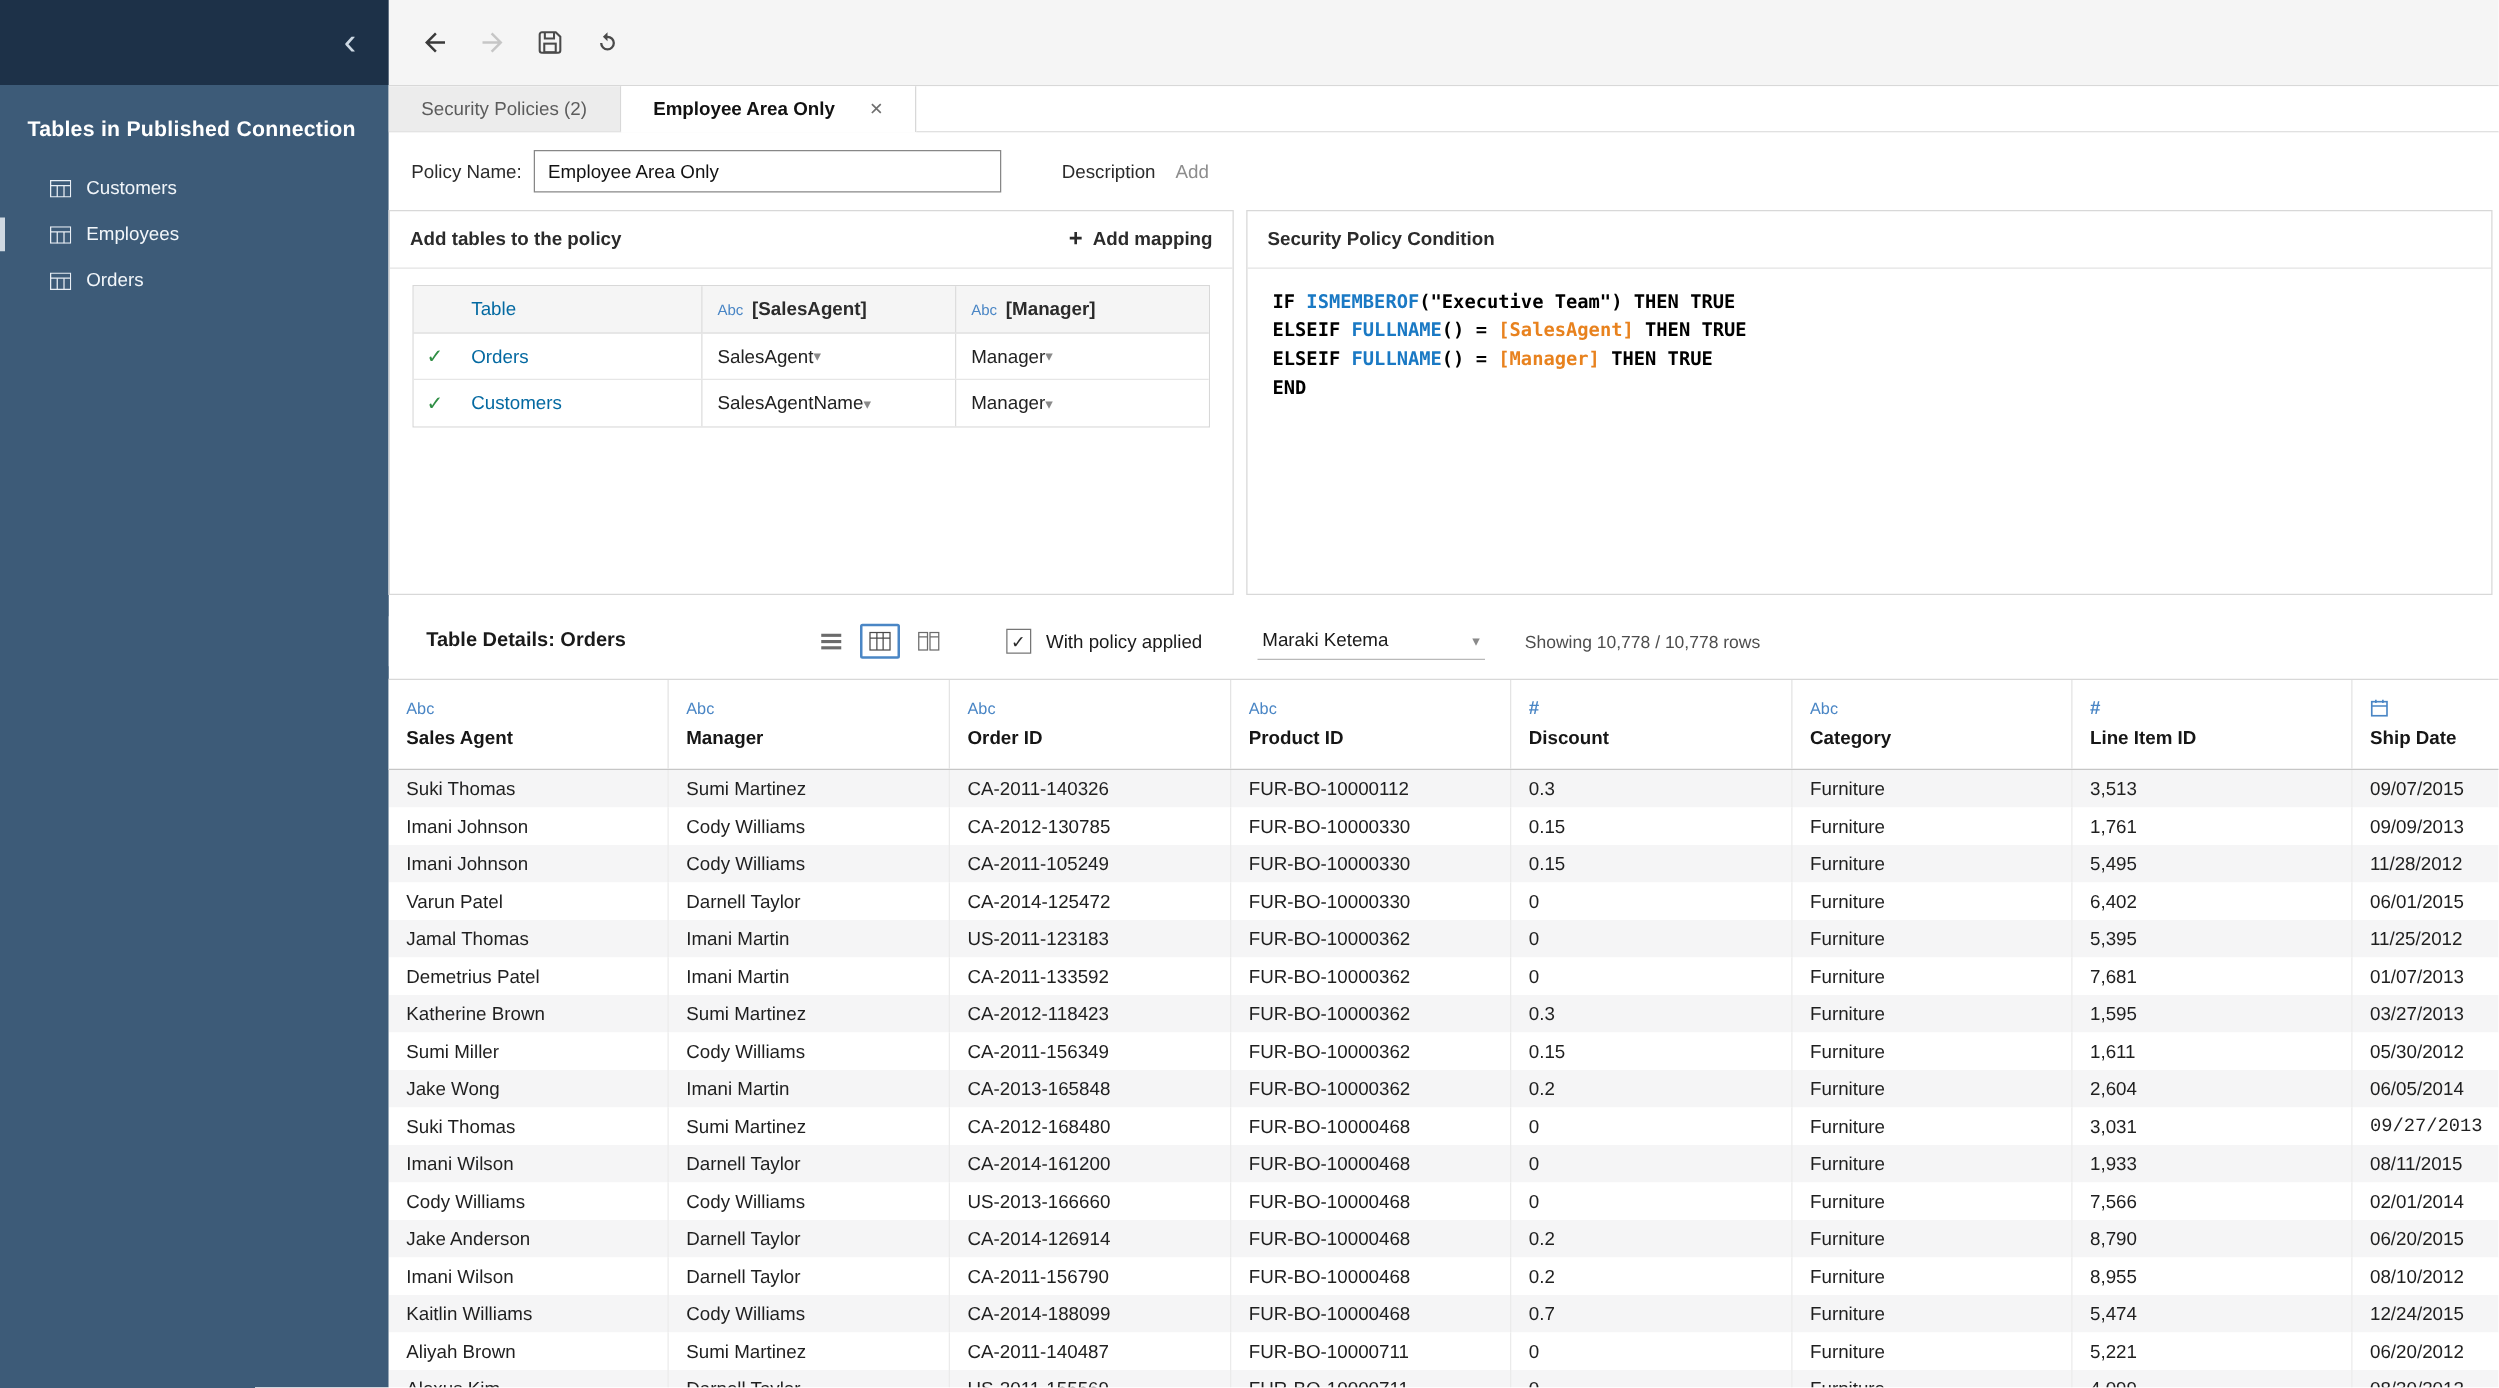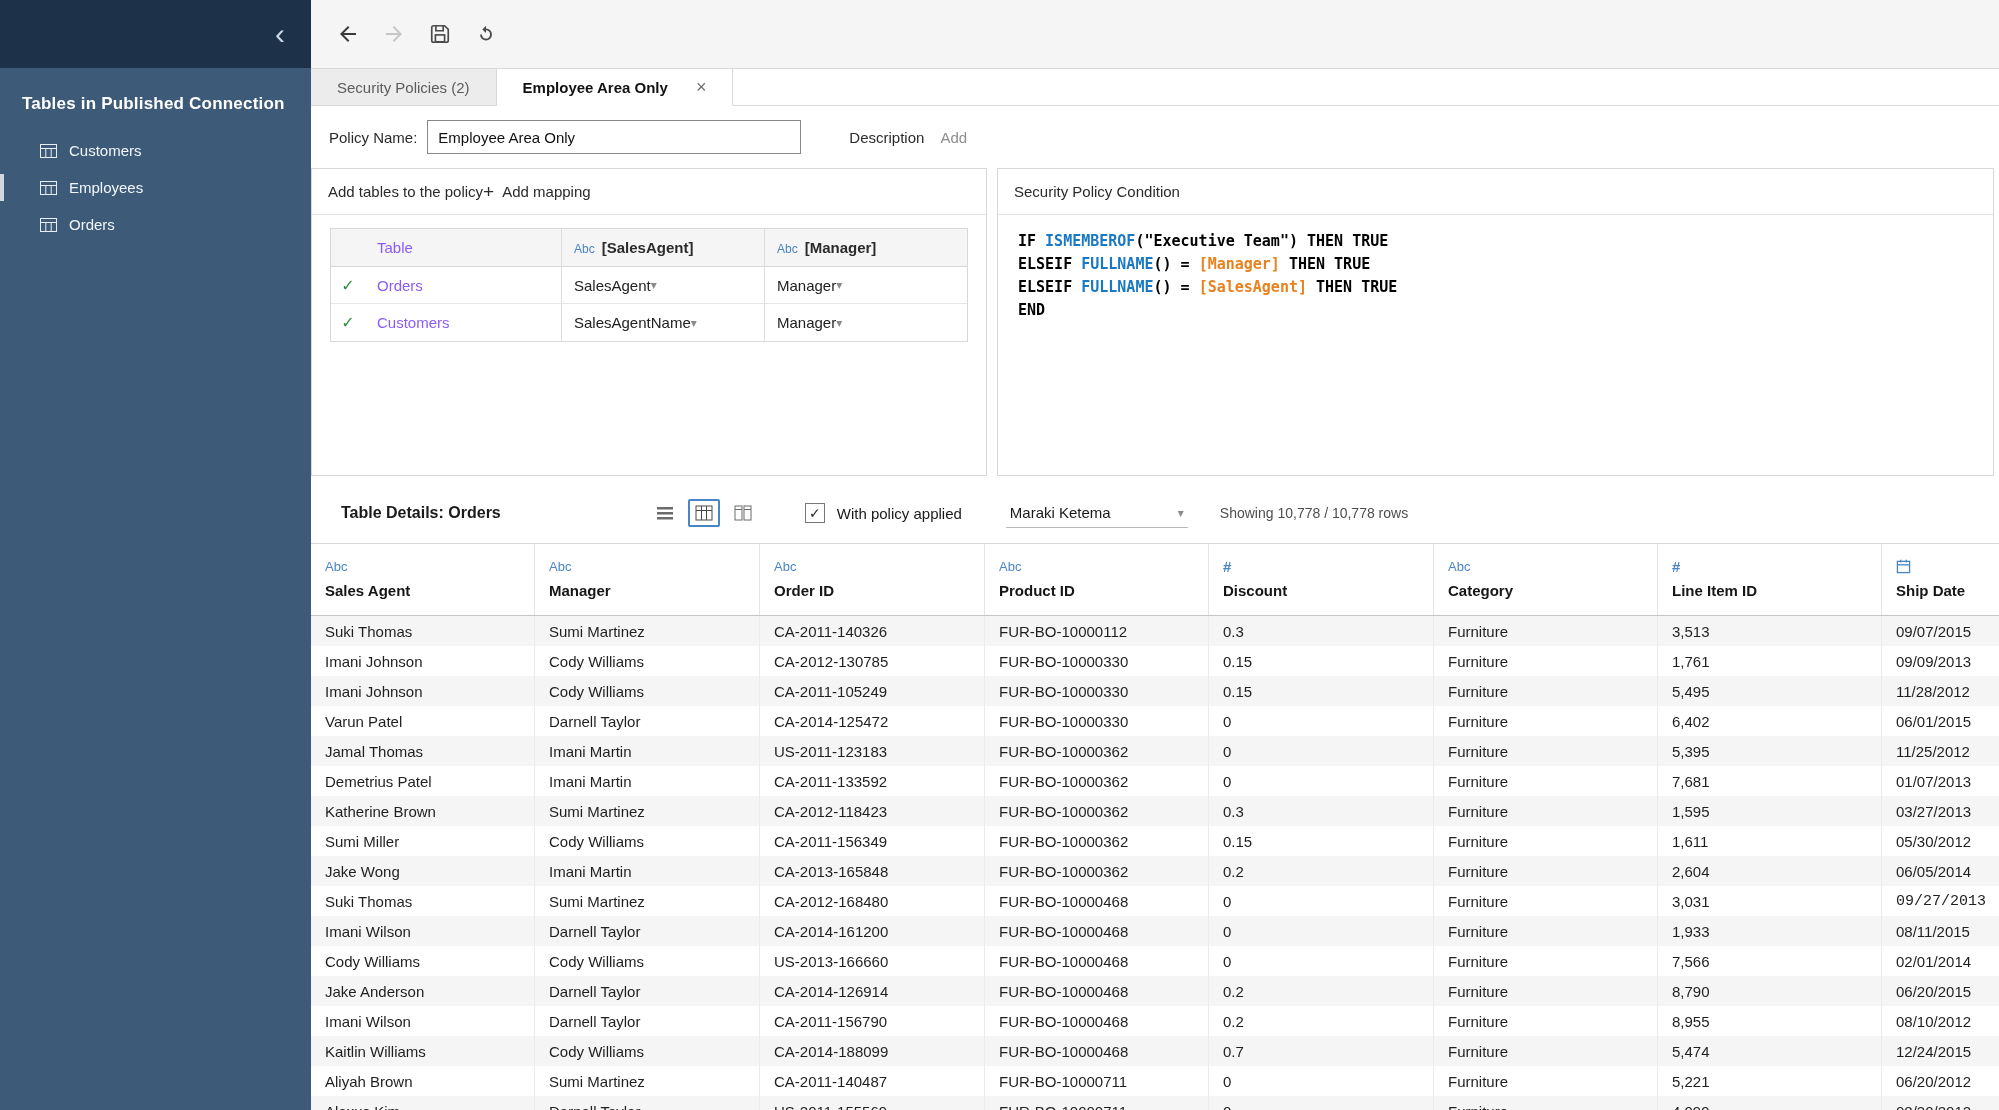--- a/index.html
+++ b/index.html
@@ -35,32 +35,32 @@
   .policy-form { height: 62px; flex: 0 0 62px; display: flex; align-items: center; padding: 0 18px; background: #fff; }
   .pf-label { font-size: 15px; color: #2b2b2b; margin-right: 10px; white-space: nowrap; }
   .pf-input { width: 374px; height: 34px; border: 1px solid #878787; padding: 0 10px; font-size: 15px; font-family: inherit; color: #111; background: #fff; }
   .desc-label { margin-left: 48px; font-size: 15px; color: #2b2b2b; }
   .desc-add { margin-left: 16px; font-size: 15px; color: #8d8d8d; cursor: pointer; }
 
   .panels { height: 308px; flex: 0 0 308px; display: flex; background: #fff; }
   .panel { background: #fff; border: 1px solid #d8d8d8; display: flex; flex-direction: column; min-width: 0; }
   .mapping-panel { width: 676px; flex: 0 0 676px; margin-right: 10px; }
   .condition-panel { flex: 1; margin-right: 5px; }
-  .panel-header { height: 46px; flex: 0 0 46px; display: flex; align-items: center; padding: 0 16px; border-bottom: 1px solid #e4e4e4; }
+  .panel-header { height: 46px; flex: 0 0 46px; display: flex; align-items: center; justify-content: space-between; padding: 0 16px; border-bottom: 1px solid #e4e4e4; font-weight: bold; }
   .panel-title { font-size: 15px; color: #2b2b2b; }
   .add-mapping { display: flex; align-items: center; gap: 8px; font-size: 15px; color: #2b2b2b; cursor: pointer; }
   .add-mapping .plus { font-size: 19px; line-height: 1; }
 
   .map-table { margin: 13px 18px 0 18px; border: 1px solid #d8d8d8; }
   .map-hrow { display: flex; height: 38px; background: #f5f5f5; border-bottom: 1px solid #d8d8d8; align-items: stretch; }
   .map-row { display: flex; height: 37px; align-items: stretch; border-bottom: 1px solid #e6e6e6; background: #fff; }
   .map-row:last-child { border-bottom: none; }
   .mc { display: flex; align-items: center; overflow: hidden; }
   .mc-check { width: 34px; flex: 0 0 34px; justify-content: center; }
-  .mc-table { width: 196px; flex: 0 0 196px; padding-left: 12px; font-size: 15px; color: #8b5cf6; }
+  .mc-table { width: 196px; flex: 0 0 196px; padding-left: 12px; font-size: 15px; color: #0369a1; }
   .mc-dd { flex: 1 1 0; border-left: 1px solid #ddd; padding: 0 10px 0 12px; justify-content: flex-start; font-size: 15px; color: #222; cursor: pointer; }
   .map-hrow .mc-dd { cursor: default; }
   .check { color: var(--check-green, #2f8e44); font-size: 16px; font-weight: bold; }
   .caret { color: #8a8a8a; font-size: 12px; }
   .hdr-type { color: var(--accent, #4a86c5); font-size: 12px; margin-right: 7px; }
   .hdr-field { font-size: 15px; font-weight: bold; color: #2b2b2b; }
 
   .code-area { padding: 15px 20px; font-family: "DejaVu Sans Mono", "Liberation Mono", monospace; font-size: 15px; font-weight: bold; line-height: 23px; color: #000; cursor: text; flex: 1; }
   .c-fn { color: var(--code-func, #1a79c4); }
   .c-fld { color: var(--code-field, #e8821e); }
@@ -235,22 +235,22 @@
             </div>
         </div>
       </section>
 
       <section class="panel condition-panel">
         <div class="panel-header">
           <span class="panel-title">Security Policy Condition</span>
         </div>
         <div class="code-area">
             <div class="code-line"><span class="c-kw">IF </span><span class="c-fn">ISMEMBEROF</span><span class="c-pl">("Executive Team") </span><span class="c-kw">THEN TRUE</span></div>
+            <div class="code-line"><span class="c-kw">ELSEIF </span><span class="c-fn">FULLNAME</span><span class="c-pl">() = </span><span class="c-fld">[SalesAgent]</span><span class="c-pl"> </span><span class="c-kw">THEN TRUE</span></div>
             <div class="code-line"><span class="c-kw">ELSEIF </span><span class="c-fn">FULLNAME</span><span class="c-pl">() = </span><span class="c-fld">[Manager]</span><span class="c-pl"> </span><span class="c-kw">THEN TRUE</span></div>
-            <div class="code-line"><span class="c-kw">ELSEIF </span><span class="c-fn">FULLNAME</span><span class="c-pl">() = </span><span class="c-fld">[SalesAgent]</span><span class="c-pl"> </span><span class="c-kw">THEN TRUE</span></div>
             <div class="code-line"><span class="c-kw">END</span></div>
           </div>
       </section>
 
     </div>
 
     <div class="details-bar">
       <span class="dt-title">Table Details: Orders</span>
       <div class="view-toggles">
         <div class="vt">

